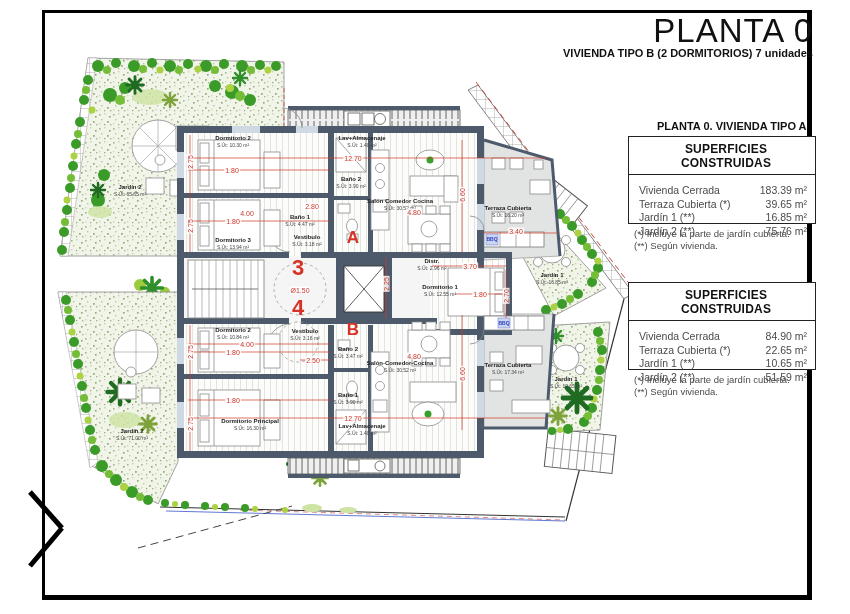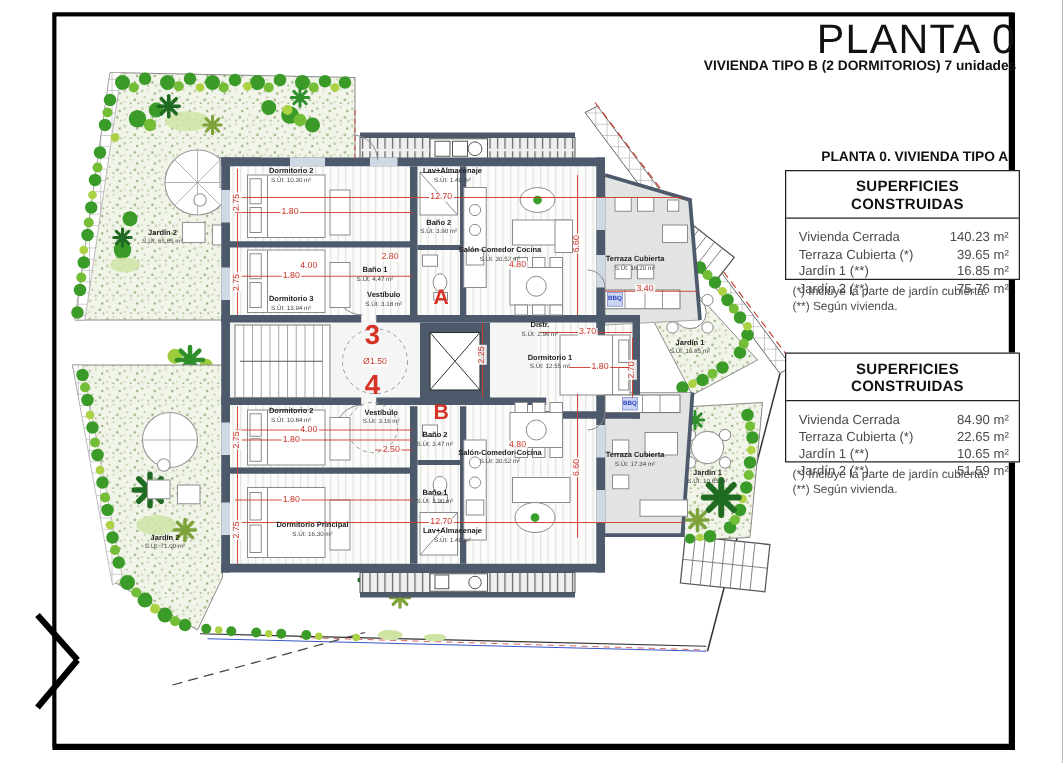--- a/index.html
+++ b/index.html
@@ -626,21 +626,21 @@
     <div class="t">PLANTA 0</div>
     <div class="s">VIVIENDA TIPO B (2 DORMITORIOS) 7 unidades</div>
   </div>
 
   <div class="lg-head" style="top:120px;">PLANTA 0. VIVIENDA TIPO A</div>
   <div class="lg-box" style="top:136px;height:88px;">
     <div class="lg-title">SUPERFICIES CONSTRUIDAS</div>
     <div class="lg-rows">
       <div class="lg-row">
         <span>Vivienda Cerrada</span>
-        <span>140.23 m²</span>
+        <span>183.39 m²</span>
       </div>
       <div class="lg-row">
         <span>Terraza Cubierta  (*)</span>
         <span>39.65 m²</span>
       </div>
       <div class="lg-row">
         <span>Jardín 1 (**)</span>
         <span>16.85 m²</span>
       </div>
       <div class="lg-row">

